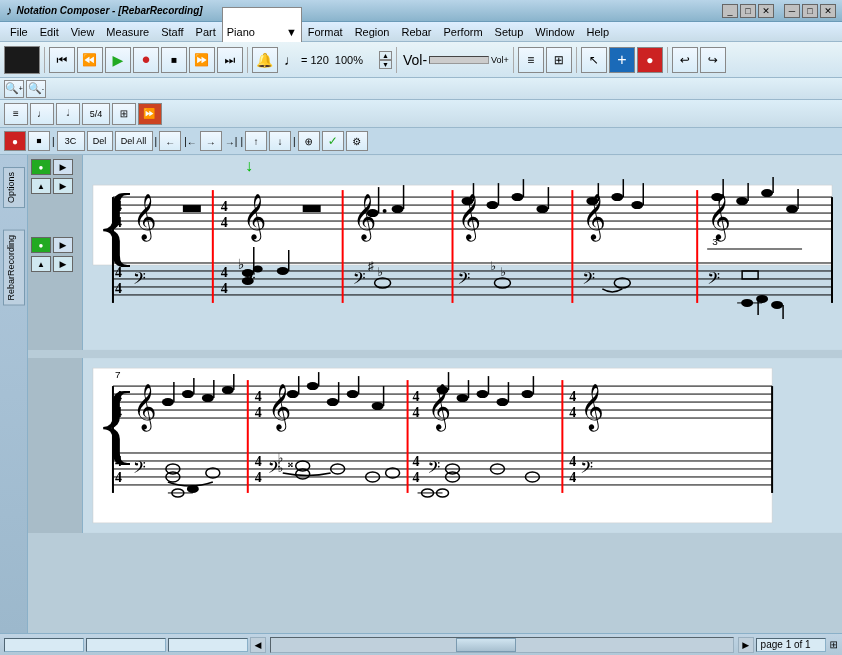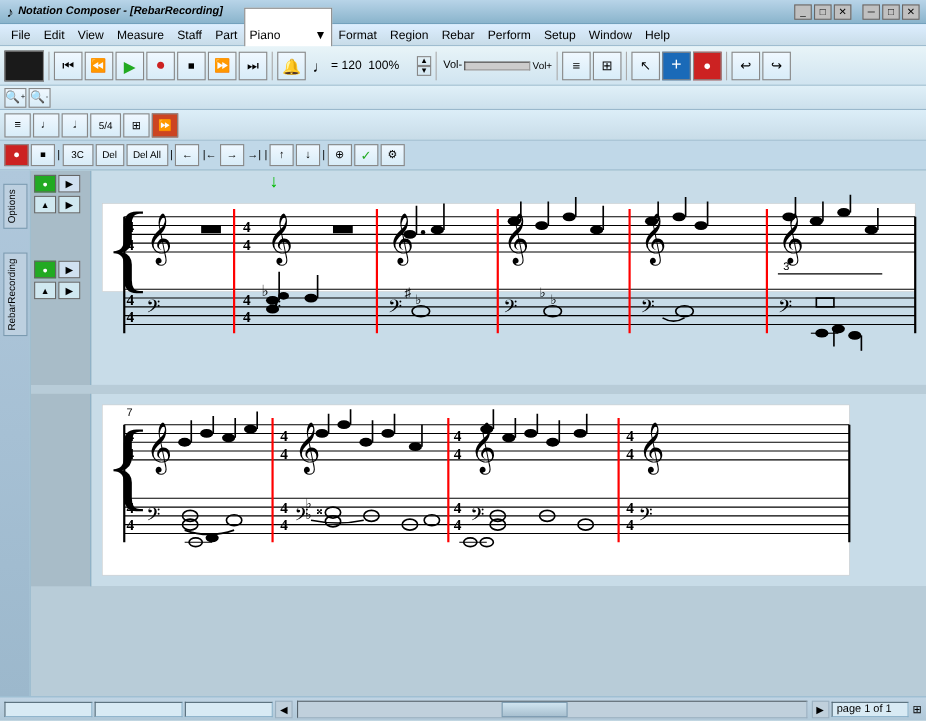--- a/index.html
+++ b/index.html
@@ -335,21 +335,21 @@
       <span style="font-size:11px;text-align:right;">= 120</span>
     </div>
     <div class="zoom-area" style="margin-left:4px;">
       <span>100%</span>
       <div style="display:flex; flex-direction:column; cursor:pointer;">
         <div style="font-size:7px; line-height:1; border:1px solid #888; padding:0 2px;">▲</div>
         <div style="font-size:7px; line-height:1; border:1px solid #888; padding:0 2px;">▼</div>
       </div>
     </div>
     <div class="tb-separator"></div>
-    <span style="font-size:10px; margin-left:2px;">Vol-</span>
+    <span style="font-size:14px; margin-left:2px;">Vol-</span>
     <div class="vol-slider"></div>
     <span style="font-size:9px;">Vol+</span>
     <div class="tb-separator"></div>
     <div class="tb-btn">≡</div>
     <div class="tb-btn">⊞</div>
     <div class="tb-separator"></div>
     <div class="tb-btn">↖</div>
     <div class="tb-btn" style="background:#1a6ab8; color:white; font-size:16px;">+</div>
     <div class="tb-btn" style="background:#cc2222; color:white; font-size:12px;">●</div>
     <div class="tb-separator"></div>

